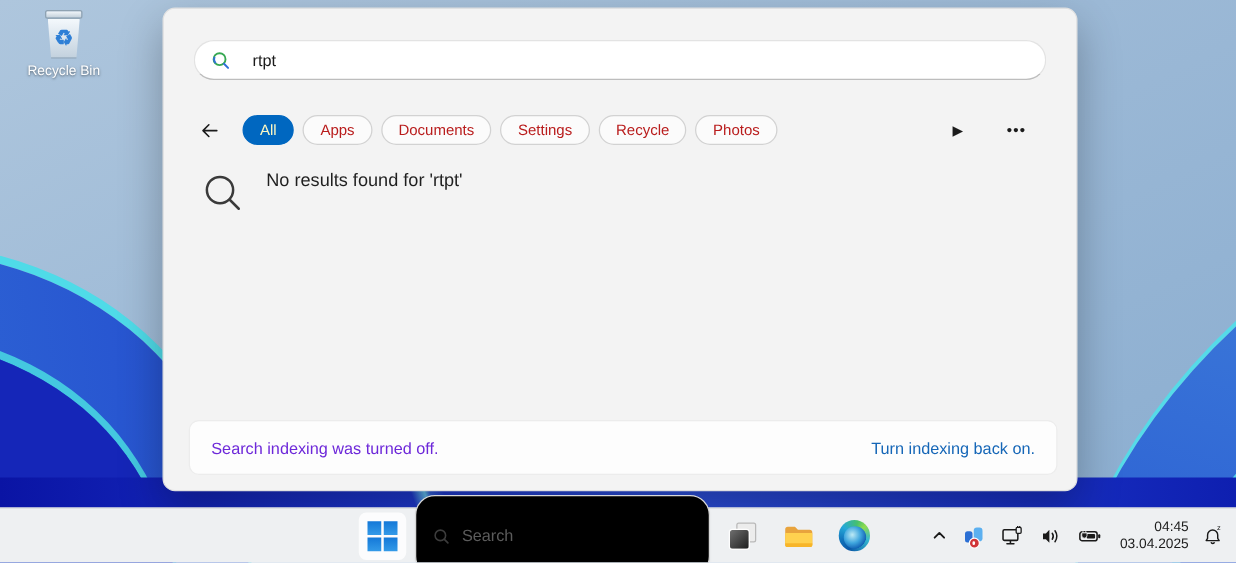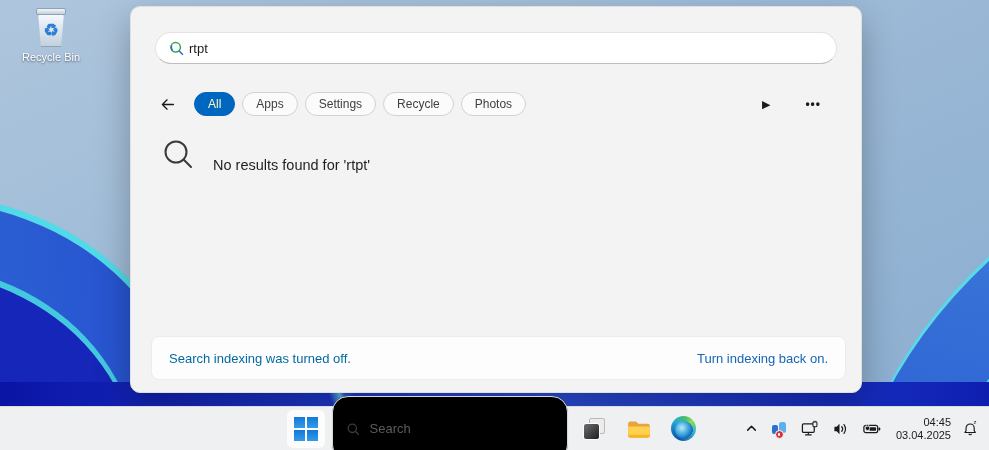--- a/index.html
+++ b/index.html
@@ -33,38 +33,38 @@
     border:1px solid #8fa2b2;border-radius:2px 2px 4px 4px;clip-path:polygon(4% 0,96% 0,86% 100%,14% 100%);
     display:flex;align-items:center;justify-content:center;}
   .bin-glyph{font-size:17px;line-height:1;color:#2e7fd6;font-weight:bold;}
   .bin-label{font-size:11px;color:#ffffff;text-shadow:0 1px 2px rgba(0,0,0,.55);}
 
   
   .search-window{position:absolute;left:130px;top:6px;width:730px;height:385px;background:#f3f3f3;
     border:1px solid #e0e0e0;border-radius:10px;box-shadow:0 14px 34px rgba(0,0,0,.28);}
   .search-box{position:absolute;left:24px;right:24px;top:25px;height:30px;background:#ffffff;
     border:1px solid #e3e3e3;border-bottom:1px solid #bdbdbd;border-radius:16px;
-    display:flex;align-items:center;padding:0 12px;gap:2px;}
+    display:flex;align-items:center;padding:0 12px;gap:15px;}
   .search-box input{border:none;outline:none;flex:1;font-size:13px;color:#1b1b1b;background:transparent;
     font-family:"Liberation Sans",sans-serif;}
 
   .filter-row{position:absolute;left:24px;right:0;top:84px;height:26px;display:flex;align-items:center;gap:7px;padding-right:34px;}
   .back-btn{width:24px;height:24px;display:flex;align-items:center;justify-content:center;margin-right:8px;background:transparent;border:none;padding:0;cursor:pointer;}
   .pill{height:24px;padding:0 13px;border-radius:13px;background:#fbfbfb;border:1px solid #d2d2d2;
-    font-size:12px;color:#404040;display:flex;align-items:center;cursor:pointer;font-family:"Liberation Sans",sans-serif;}
+    font-size:12px;color:#b91c1c;display:flex;align-items:center;cursor:pointer;font-family:"Liberation Sans",sans-serif;}
   .pill.active{background:var(--accent,#0067c0);border-color:var(--accent,#0067c0);color:#fef9c3;}
   .expand-btn{margin-left:auto;background:none;border:none;font-size:11px;color:#1b1b1b;cursor:pointer;padding:2px 6px;}
   .more-btn{background:none;border:none;font-size:12px;color:#1b1b1b;cursor:pointer;letter-spacing:1px;padding:2px 6px;margin-left:16px;font-weight:bold;}
 
-  .no-results{position:absolute;left:30px;top:130px;display:flex;align-items:flex-end;gap:16px;}
+  .no-results{position:absolute;left:30px;top:130px;display:flex;align-items:flex-start;gap:16px;}
   .no-results-text{font-size:14.5px;color:#1f1f1f;}
 
   .footer-card{position:absolute;left:20px;right:15px;bottom:12px;height:42px;background:#fdfdfd;
     border:1px solid #ececec;border-radius:8px;display:flex;align-items:center;justify-content:space-between;padding:0 17px;}
-  .footer-status{font-size:13px;color:#0369a1;}
+  .footer-status{font-size:13px;color:#6d28d9;}
   .footer-link{font-size:13px;color:var(--link,#1566b7);text-decoration:none;cursor:pointer;text-align:right;}
 
   
   .taskbar{position:absolute;left:0;right:0;bottom:0;height:43px;background:#eef0f2;border-top:1px solid #d9dbdd;}
   .tb-center{position:absolute;left:50%;top:0;bottom:0;transform:translateX(-50%);display:flex;align-items:center;gap:7px;}
   .tb-btn{width:38px;height:38px;border-radius:6px;display:flex;align-items:center;justify-content:center;background:transparent;border:none;cursor:pointer;padding:0;}
   .tb-btn.start{background:rgba(255,255,255,.8);}
   .win-logo{display:grid;grid-template-columns:11px 11px;grid-template-rows:11px 11px;gap:2px;}
   .win-logo span{background:linear-gradient(180deg,#1478d8,#339ae8);}
   .tb-search{width:208px;height:31px;border-radius:16px;background:#000000;border:1px solid #d8d8d8;
@@ -121,20 +121,21 @@
     </div>
 
     <div class="filter-row">
       <button class="back-btn">
         <svg width="17" height="17" viewBox="0 0 20 20">
           <path d="M17 10 H4 M9.5 4.5 L4 10 l5.5 5.5" fill="none" stroke="#1b1b1b" stroke-width="1.5" stroke-linecap="round" stroke-linejoin="round"></path>
         </svg>
       </button>
       <button class="pill active">All</button>
       <button class="pill">Apps</button>
+      <button class="pill">Documents</button>
       <button class="pill">Settings</button>
       <button class="pill">Recycle</button>
       <button class="pill">Photos</button>
       <button class="expand-btn"><span>▶</span></button>
       <button class="more-btn"><span>•••</span></button>
     </div>
 
     <div class="no-results">
       <svg width="36" height="36" viewBox="0 0 36 36">
         <circle cx="15" cy="15" r="10.5" fill="none" stroke="#3a3a3a" stroke-width="2"></circle>

